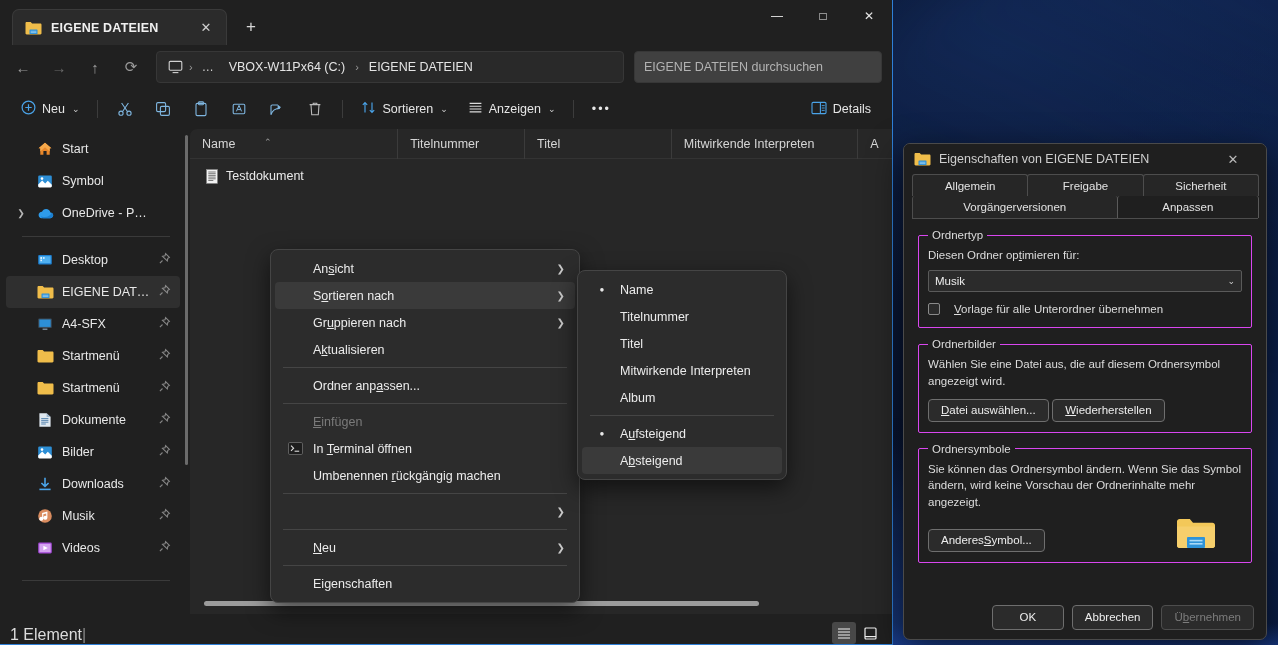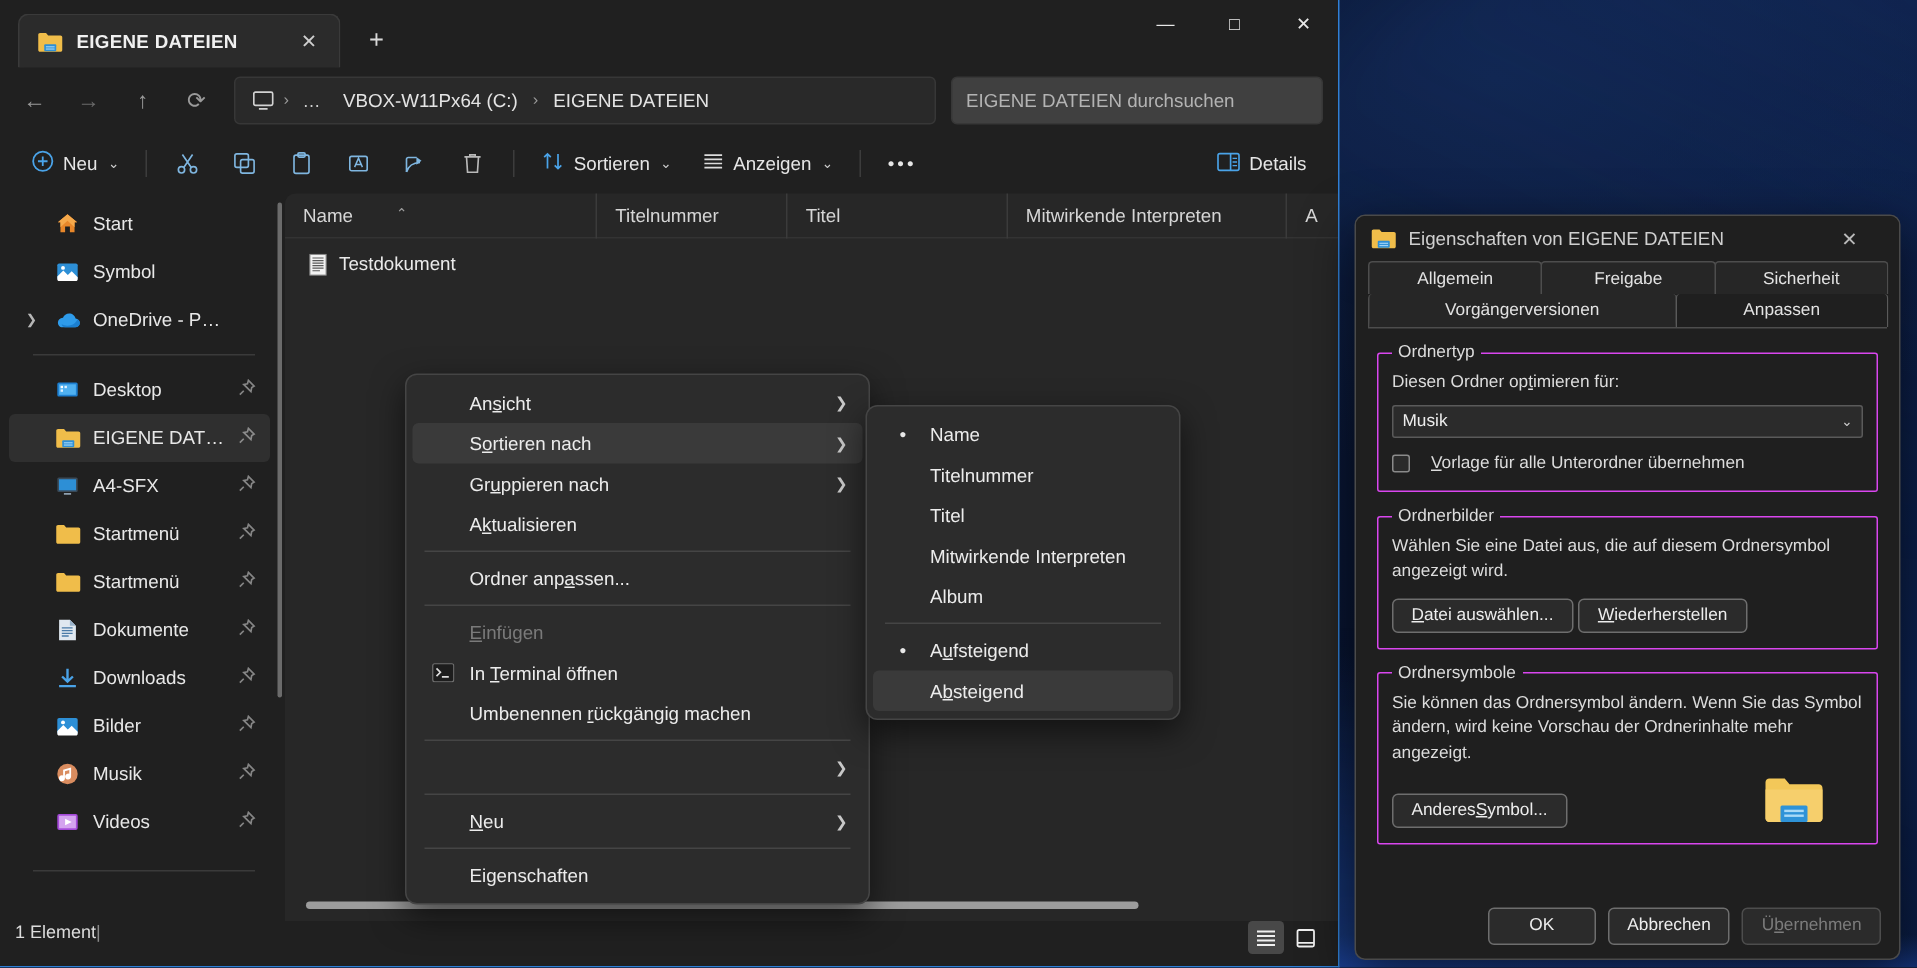--- a/index.html
+++ b/index.html
@@ -108,21 +108,21 @@
 
   .filepane { flex:1; background:#272727; border-radius:7px 0 0 0; margin-left:0; display:flex; flex-direction:column; min-width:0; position:relative;}
   .colhdr { height:30px; display:flex; align-items:center; border-bottom:1px solid #333; position:relative;}
   .col { font-size:12.5px; color:#d6d6d6; padding-left:12px; border-right:1px solid #3b3b3b; height:30px; line-height:30px; white-space:nowrap; overflow:hidden; position:relative;}
   .sortcaret { position:absolute; left:74px; top:-2px; color:#9d9d9d; font-size:9px;}
   .filelist { flex:1; padding:4px 0 0 0; overflow:hidden;}
   .filerow { height:26px; display:flex; align-items:center; gap:8px; padding-left:10px; margin:0 6px; border-radius:4px; font-size:12.5px; color:#eaeaea;}
   .hscrollwrap { height:22px; display:flex; align-items:center; padding:0 8px;}
   .hscroll { height:5px; background:#9c9c9c; border-radius:3px; width:555px; margin-left:6px;}
 
-  .statusbar { height:30px; background:#202020; display:flex; align-items:flex-start; padding:0 10px; font-size:12px; color:#dcdcdc; flex:0 0 auto;}
+  .statusbar { height:30px; background:#202020; display:flex; align-items:flex-end; padding:0 10px; font-size:16px; color:#dcdcdc; flex:0 0 auto;}
   .statussep { color:#888;}
   .viewtoggles { margin-left:auto; display:flex; gap:2px; align-items:center;}
   .vbtn { width:24px; height:22px; display:flex; align-items:center; justify-content:center; border-radius:3px;}
   .vbtn.active { background:#484848;}
 
   
   .ctxmenu {
     position:absolute; background:#2c2c2c; border:1px solid #454545; border-radius:8px;
     padding:5px 4px; box-shadow:0 8px 22px rgba(0,0,0,.55); color:#ececec;
   }
@@ -472,44 +472,44 @@
             <svg width="13" height="13" viewBox="0 0 13 13" fill="none" stroke="#bdbdbd" stroke-width="1.1">
                 <path d="M7.6 1.6l3.8 3.8-1.6 1-.5 2.6L4.5 4.3 7 3.8z"></path>
                 <path d="M4.5 8.5L1.9 11.1"></path>
               </svg>
           </span>
         </div>
 
         <div class="navitem">
           <span class="twisty"></span>
           <span class="navicon">
-            <svg width="16" height="16" viewBox="0 0 16 16" fill="none" stroke="#4aa3e8" stroke-width="1.6">
-                <path d="M8 1.8v8.4M4.4 7l3.6 3.4L11.6 7"></path>
-                <path d="M2.4 13.4h11.2"></path>
-              </svg>
-          </span>
-          <span class="navlabel">Downloads</span>
-          <span class="pin">
-            <svg width="13" height="13" viewBox="0 0 13 13" fill="none" stroke="#bdbdbd" stroke-width="1.1">
-                <path d="M7.6 1.6l3.8 3.8-1.6 1-.5 2.6L4.5 4.3 7 3.8z"></path>
-                <path d="M4.5 8.5L1.9 11.1"></path>
-              </svg>
-          </span>
-        </div>
-
-        <div class="navitem">
-          <span class="twisty"></span>
-          <span class="navicon">
             <svg width="16" height="16" viewBox="0 0 16 16">
                 <rect x="1.2" y="2.6" width="13.6" height="10.8" rx="1.2" fill="#2d8fd6"></rect>
                 <path d="M1.2 11.4l4-4 3 3 2.6-2.6 4 4v1.4c0 .7-.5 1.2-1.2 1.2H2.4c-.7 0-1.2-.5-1.2-1.2z" fill="#ffffff"></path>
                 <circle cx="5" cy="5.6" r="1.3" fill="#ffffff"></circle>
               </svg>
           </span>
           <span class="navlabel">Bilder</span>
+          <span class="pin">
+            <svg width="13" height="13" viewBox="0 0 13 13" fill="none" stroke="#bdbdbd" stroke-width="1.1">
+                <path d="M7.6 1.6l3.8 3.8-1.6 1-.5 2.6L4.5 4.3 7 3.8z"></path>
+                <path d="M4.5 8.5L1.9 11.1"></path>
+              </svg>
+          </span>
+        </div>
+
+        <div class="navitem">
+          <span class="twisty"></span>
+          <span class="navicon">
+            <svg width="16" height="16" viewBox="0 0 16 16" fill="none" stroke="#4aa3e8" stroke-width="1.6">
+                <path d="M8 1.8v8.4M4.4 7l3.6 3.4L11.6 7"></path>
+                <path d="M2.4 13.4h11.2"></path>
+              </svg>
+          </span>
+          <span class="navlabel">Downloads</span>
           <span class="pin">
             <svg width="13" height="13" viewBox="0 0 13 13" fill="none" stroke="#bdbdbd" stroke-width="1.1">
                 <path d="M7.6 1.6l3.8 3.8-1.6 1-.5 2.6L4.5 4.3 7 3.8z"></path>
                 <path d="M4.5 8.5L1.9 11.1"></path>
               </svg>
           </span>
         </div>
 
         <div class="navitem">
           <span class="twisty"></span>

